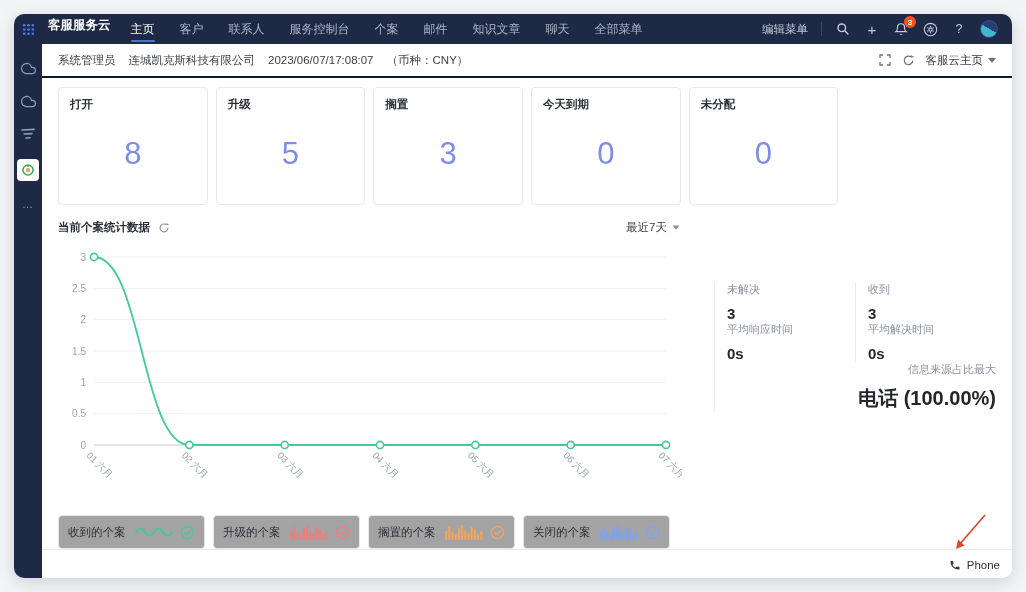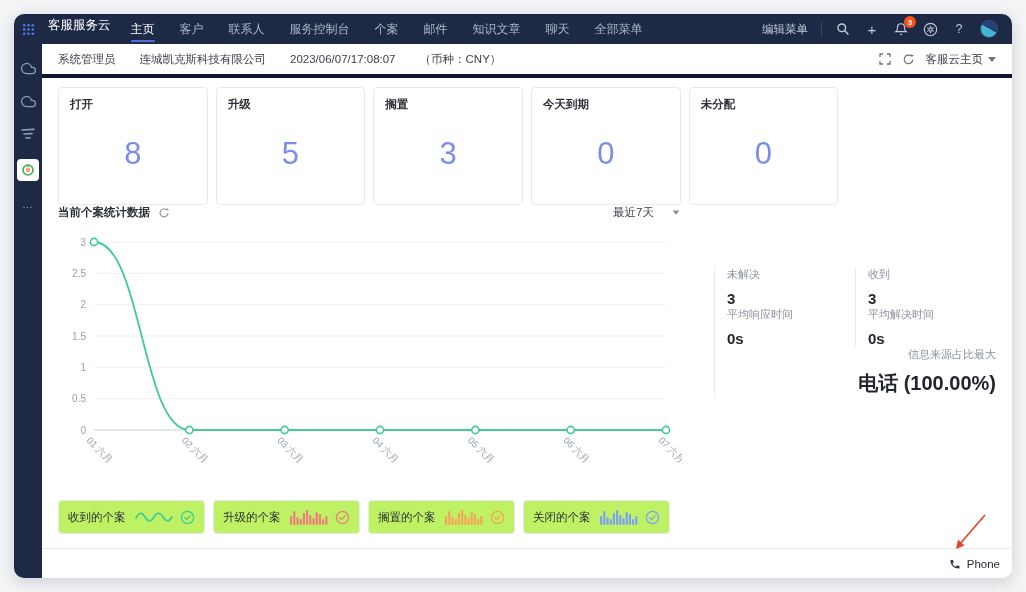--- a/index.html
+++ b/index.html
@@ -2,21 +2,21 @@
 <html><head>
 <meta charset="utf-8">
 <style>
   * { margin:0; padding:0; box-sizing:border-box; }
   html,body { width:1026px; height:592px; background:#f3f4f6; font-family:"Liberation Sans","DejaVu Sans",sans-serif; overflow:hidden; }
   .window { position:absolute; left:14px; top:14px; width:998px; height:564px; background:#fff; border-radius:10px; overflow:hidden; box-shadow:0 4px 16px rgba(20,24,40,.16); }
 
   
   .topnav { height:30px; background:#1e2a45; display:flex; align-items:center; color:#c3cadd; }
   .launcher { width:28px; height:30px; display:flex; align-items:center; justify-content:center; cursor:pointer; }
-  .brand { color:#fff; font-weight:normal; font-size:12.5px; margin:0 20px 7px 6px; white-space:nowrap; }
+  .brand { color:#fff; font-weight:bold; font-size:12.5px; margin:0 20px 7px 6px; white-space:nowrap; }
   .nav-menu { display:flex; align-items:center; height:30px; }
   .nav-item { font-size:12px; color:#aeb6ca; margin-right:25px; position:relative; height:30px; display:flex; align-items:center; cursor:pointer; white-space:nowrap; text-decoration:none; }
   .nav-item.active { color:#fff; }
   .nav-item.active::after { content:''; position:absolute; left:0; right:0; bottom:2px; height:2px; background:#4f6fdd; border-radius:1px; }
   .nav-right { margin-left:auto; display:flex; align-items:center; gap:13px; padding-right:14px; font-size:11.5px; }
   .edit-menu { color:#c3cadd; cursor:pointer; white-space:nowrap; }
   .vdiv { width:1px; height:14px; background:#3a4766; }
   .tn-icon { width:16px; height:16px; display:flex; align-items:center; justify-content:center; cursor:pointer; position:relative; color:#c3cadd; }
   .tn-plus { font-size:15px; line-height:1; }
   .tn-help { font-size:12.5px; }
@@ -25,41 +25,41 @@
 
   
   .body-row { display:flex; height:534px; }
   .sidebar { width:28px; background:#1e2a45; display:flex; flex-direction:column; align-items:center; padding-top:16px; gap:17px; flex:0 0 28px; }
   .side-icon { width:16px; height:16px; display:flex; align-items:center; justify-content:center; cursor:pointer; }
   .side-active { width:22px; height:22px; background:#fff; border-radius:4px; display:flex; align-items:center; justify-content:center; cursor:pointer; }
   .side-more { color:#939db8; font-size:11px; letter-spacing:1px; cursor:pointer; }
 
   .content { flex:1; display:flex; flex-direction:column; background:#fff; position:relative; }
 
-  .subheader { height:34px; border-bottom:4px solid #0f172a; display:flex; align-items:center; padding:0 16px; font-size:11.5px; color:#3c4148; gap:24px; flex:0 0 34px; }
+  .subheader { height:34px; border-bottom:2px solid #0f172a; display:flex; align-items:center; padding:0 16px; font-size:11.5px; color:#3c4148; gap:13px; flex:0 0 34px; }
   .subheader-right { margin-left:auto; display:flex; align-items:center; gap:10px; color:#565c67; }
   .gicon { width:14px; height:14px; display:flex; align-items:center; justify-content:center; cursor:pointer; }
   .caret { width:0; height:0; border-left:4px solid transparent; border-right:4px solid transparent; border-top:5px solid #6b7280; display:inline-block; }
   .page-select { display:flex; align-items:center; gap:5px; cursor:pointer; color:#3c4148; }
 
   .main { flex:1; padding:9px 16px 0; }
   .cards { display:grid; grid-template-columns:repeat(6,1fr); gap:8px; }
   .card { border:1px solid #e6e8ec; border-radius:4px; height:118px; padding:9px 11px; display:flex; flex-direction:column; background:#fff; cursor:pointer; }
   .card-label { font-size:11.5px; font-weight:bold; color:#2b2f38; }
   .card-value { flex:1; display:flex; align-items:center; justify-content:center; font-size:31px; color:#7d8ce8; }
 
-  .columns { display:flex; }
+  .columns { display:flex; margin-top:15px; }
   .left-col { width:628px; flex:0 0 628px; }
   .section-head { display:flex; align-items:center; font-size:11.5px; font-weight:bold; color:#2b2f38; gap:7px; }
-  .range { margin-left:auto; margin-right:6px; font-weight:normal; color:#3c4148; display:flex; align-items:center; gap:18px; cursor:pointer; font-size:11.5px; }
+  .range { margin-left:auto; margin-right:6px; font-weight:normal; color:#3c4148; display:flex; align-items:center; gap:5px; cursor:pointer; font-size:11.5px; }
   .range .caret { border-top-color:#8a919c; transform:scale(.85); }
   #chart { margin-top:6px; }
 
   .legend { display:flex; gap:8px; margin-top:12px; }
-  .legend-card { width:147px; height:34px; border:1px solid #e6e8ec; border-radius:4px; display:flex; align-items:center; padding:0 9px; gap:5px; cursor:pointer; background:#bef264; }
+  .legend-card { width:147px; height:34px; border:1px solid #e6e8ec; border-radius:4px; display:flex; align-items:center; padding:0 9px; gap:5px; cursor:pointer; background:#a3a3a3; }
   .legend-label { font-size:11.5px; color:#2b2f38; flex:1; white-space:nowrap; }
 
   .right-col { flex:1; padding-left:28px; margin-top:62px; }
   .rgrid { display:grid; grid-template-columns:1fr 1fr; }
   .rstat { border-left:1px solid #e9ebef; padding-left:12px; }
   .rstat-label { font-size:11px; color:#8a919c; margin-bottom:8px; }
   .rstat-value { font-size:15px; font-weight:bold; color:#23262c; }
   .rstat.source { grid-column:1 / -1;text-align:right; }
   .rstat.source .rstat-value { font-size:20px; }
 

